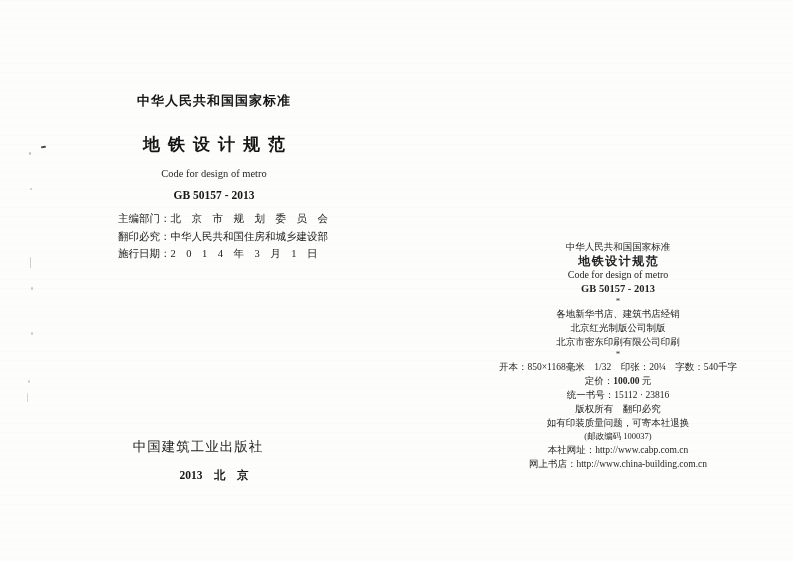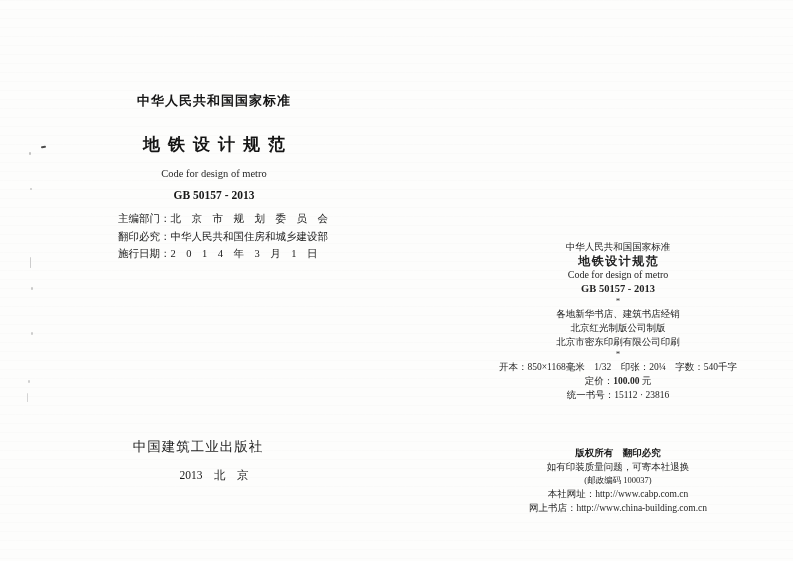--- a/index.html
+++ b/index.html
@@ -14,29 +14,29 @@
   }
   
   .lp-top{position:absolute;left:88px;top:94px;width:252px;text-align:center;}
   .lp-header{font-size:13px;font-weight:bold;letter-spacing:1px;line-height:14px;color:#161616;}
   .lp-title{margin-top:26px;font-size:17px;font-weight:bold;letter-spacing:8px;text-indent:8px;line-height:22px;color:#141414;}
   .lp-en{margin-top:11px;font-size:10.5px;line-height:13px;color:#262626;}
   .lp-code{margin-top:9px;font-size:11.5px;font-weight:bold;line-height:13px;color:#181818;}
   .lp-fields{position:absolute;left:118px;top:210px;font-size:10.5px;color:#202020;}
   .field-row{line-height:17.5px;white-space:nowrap;}
   .lp-pub{position:absolute;left:72px;top:439px;width:252px;text-align:center;font-size:13.5px;letter-spacing:1px;line-height:15px;color:#1d1d1d;}
-  .lp-imprint{position:absolute;left:88px;top:469px;width:252px;text-align:center;font-size:11.5px;font-weight:normal;line-height:13px;color:#181818;}
+  .lp-imprint{position:absolute;left:88px;top:469px;width:252px;text-align:center;font-size:11.5px;font-weight:bold;line-height:13px;color:#181818;}
   
   .rp{position:absolute;left:478px;top:240px;width:280px;text-align:center;font-size:9.5px;line-height:14px;color:#242424;white-space:nowrap;}
   .rp div{white-space:nowrap;}
   .rp .big{font-size:12px;font-weight:bold;letter-spacing:1.5px;text-indent:1.5px;}
   .rp .en{font-size:10px;}
   .rp .code{font-size:10.5px;font-weight:bold;}
   .rp .star{height:11px;line-height:11px;font-size:9px;color:#333;}
-  .rp .b{font-weight:bold;color:#1a1a1a;margin-top:44px;}
+  .rp .b{font-weight:normal;color:#1a1a1a;}
   .rp .small{font-size:8.5px;height:13px;line-height:13px;}
   .price-num{font-weight:bold;}
   
   .speck{position:absolute;background:#9a9a9a;border-radius:1px;}
   .s1{left:41px;top:146px;width:5px;height:2px;background:#4c4c4c;transform:rotate(-8deg);}
   .s2{left:29px;top:152px;width:2px;height:3px;background:#c2c2c2;}
   .s3{left:30px;top:188px;width:2px;height:2px;background:#c6c6c6;}
   .s4{left:30px;top:257px;width:1px;height:11px;background:#cdcdcd;}
   .s5{left:31px;top:287px;width:2px;height:3px;background:#c9c9c9;}
   .s6{left:31px;top:332px;width:2px;height:3px;background:#cccccc;}

